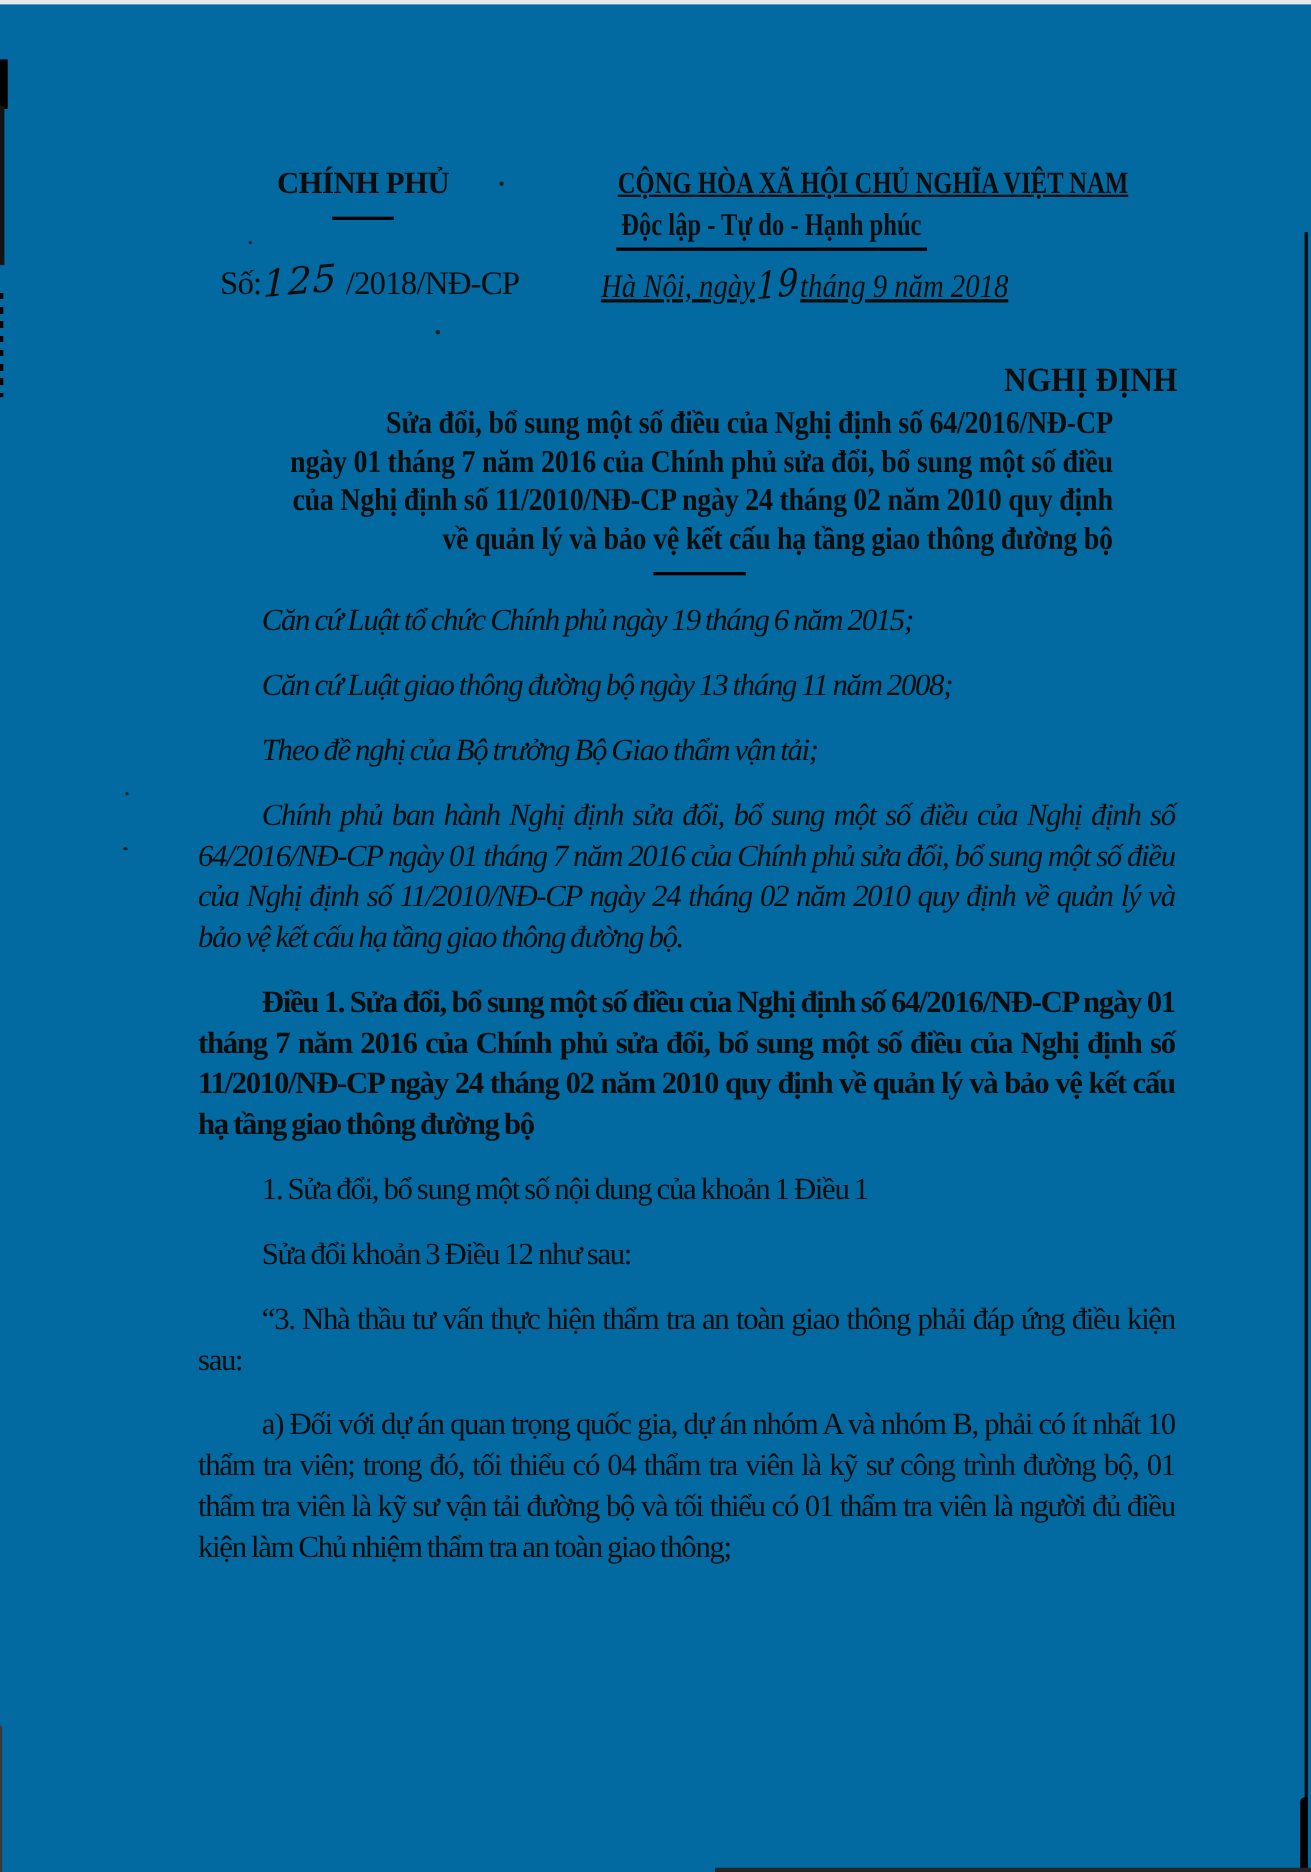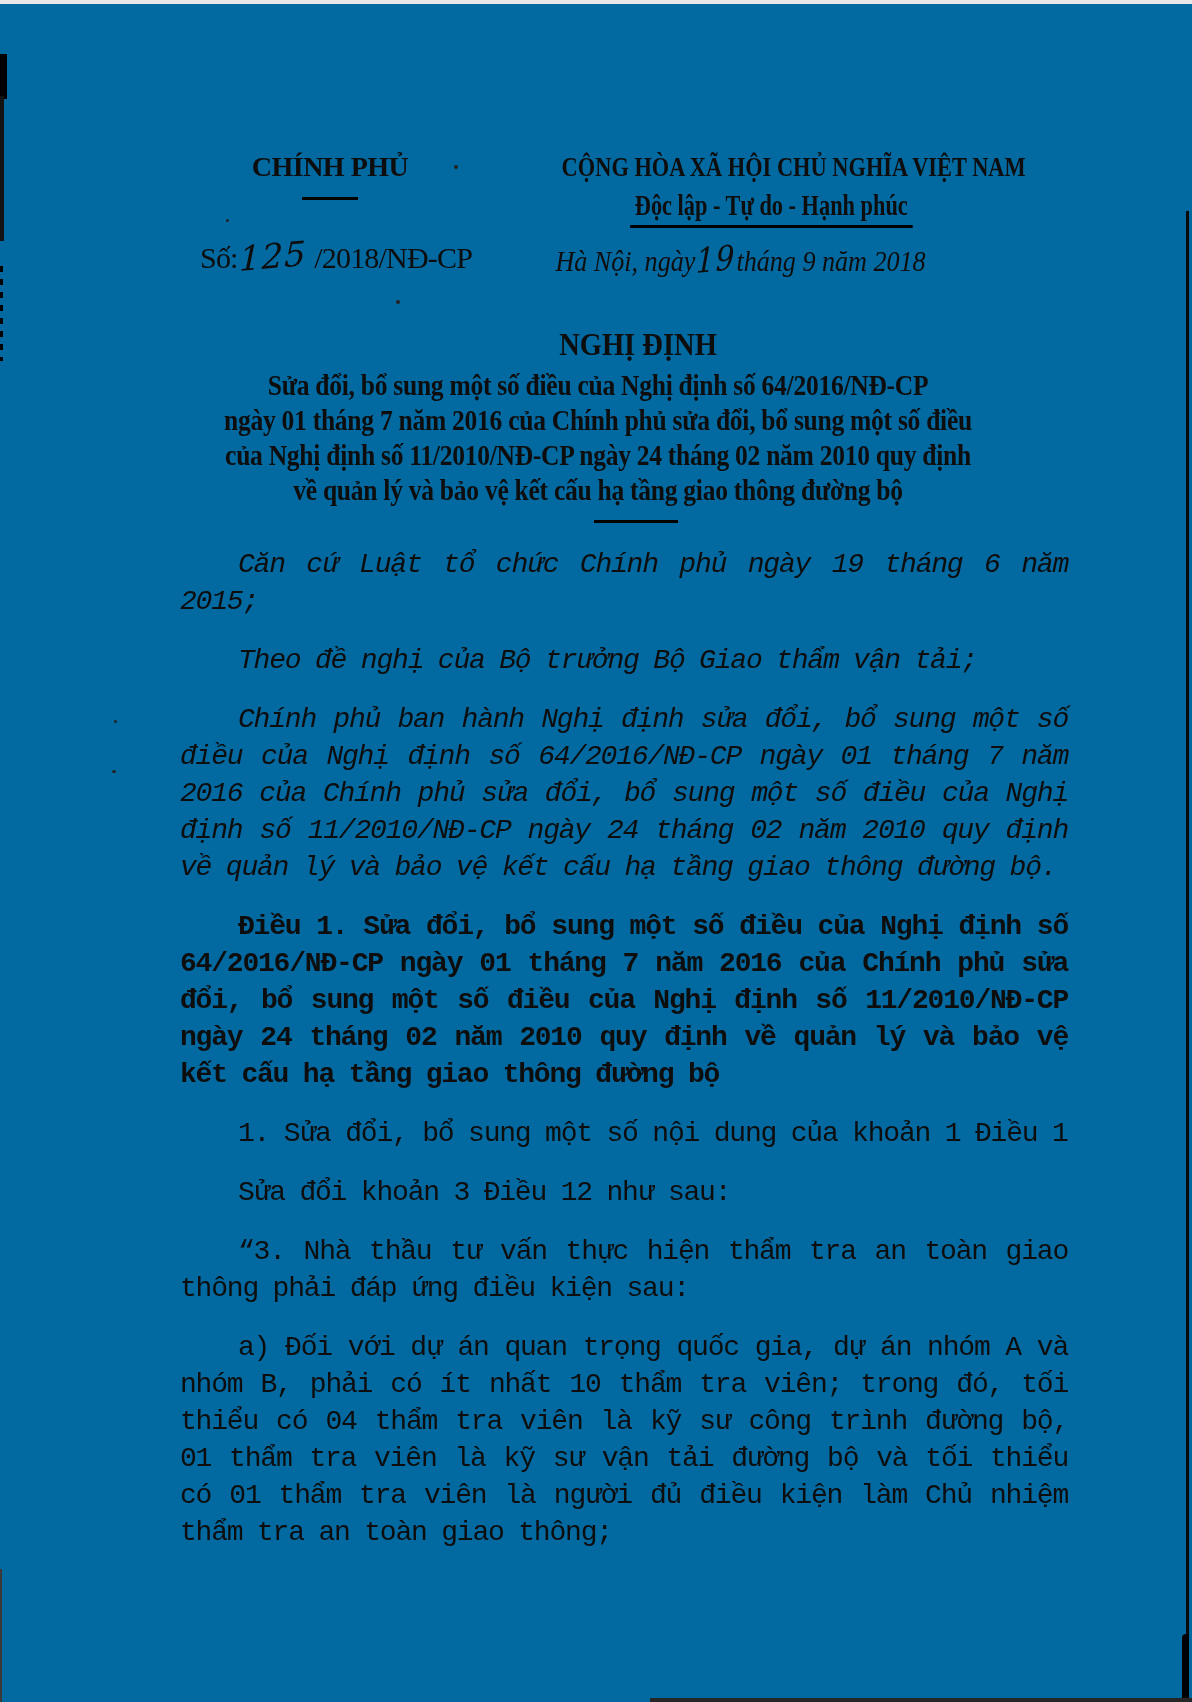--- a/index.html
+++ b/index.html
@@ -42,21 +42,22 @@
   }
   .org-rule { width: 56px; height: 3px; background: #000; margin: 13px auto 0; }
   .doc-number {
     margin-top: 38px; font-size: 30px; line-height: 40px;
     letter-spacing: -0.8px; white-space: nowrap;
   }
   .doc-number .label { text-underline-offset: 5px; }
 
   .hdr-right {
     position: absolute; left: 518px; top: 146px; width: 436px;
-    text-align: right;
+    text-align: left;
+    text-decoration: underline;
   }
   .national-title {
     font-weight: bold; font-size: 28px; line-height: 34px; white-space: nowrap;
     transform: scaleX(0.80); transform-origin: 50% 50%;
   }
   .motto {
     display: inline-block; margin-top: 5px;
     font-weight: bold; font-size: 29px; line-height: 32px; white-space: nowrap;
     padding: 0 6px 4px; border-bottom: 3px solid #000;
     transform: scaleX(0.77); transform-origin: 50% 50%;
@@ -68,39 +69,38 @@
 
   .hand {
     font-family: "DejaVu Serif", serif;
     font-style: italic; font-weight: normal;
     display: inline-block; transform: rotate(-5deg) skewX(-6deg);
     font-size: 34px; line-height: 1; letter-spacing: 1px;
     margin: 0 1px;
   }
 
   
-  .title-block { position: absolute; left: 128px; top: 322px; width: 940px; text-align: center; }
+  .title-block { position: absolute; left: 128px; top: 322px; width: 940px; text-align: right; }
   .doc-kind {
     font-weight: bold; font-size: 31px; line-height: 38px; white-space: nowrap;
     transform: translateX(40px) scaleX(0.92); transform-origin: 50% 50%;
   }
   .title-lines { margin-top: 4px; transform: scaleX(0.88); transform-origin: 50% 0; }
   .title-line {
     font-weight: bold; font-size: 29px; line-height: 35px; white-space: nowrap;
     letter-spacing: -0.3px;
   }
   .title-rule { width: 84px; height: 3px; background: #000; margin: 12px 0 0 466px; }
 
   
   .body-text {
     position: absolute; left: 180px; top: 542px; width: 888px;
     font-size: 28px; line-height: 37px;
     letter-spacing: -1.2px; word-spacing: -1px;
     text-align: justify;
-    font-family: Liberation Mono, monospace;
   }
   .body-text p { margin: 0 0 22px; text-indent: 58px; }
   .it { font-style: italic; }
   .bd { font-weight: bold; }
   .last-justify { text-align-last: justify; }
 </style>
 </head>
 <body>
 
 <div class="page">
@@ -136,20 +136,21 @@
       <div class="title-line">Sửa đổi, bổ sung một số điều của Nghị định số 64/2016/NĐ-CP</div>
       <div class="title-line">ngày 01 tháng 7 năm 2016 của Chính phủ sửa đổi, bổ sung một số điều</div>
       <div class="title-line">của Nghị định số 11/2010/NĐ-CP ngày 24 tháng 02 năm 2010 quy định</div>
       <div class="title-line">về quản lý và bảo vệ kết cấu hạ tầng giao thông đường bộ</div>
     </div>
     <div class="title-rule"></div>
   </div>
 
   <div class="body-text">
     <p class="it">Căn cứ Luật tổ chức Chính phủ ngày 19 tháng 6 năm 2015;</p>
+    <p class="it">Căn cứ Luật giao thông đường bộ ngày 13 tháng 11 năm 2008;</p>
     <p class="it">Theo đề nghị của Bộ trưởng Bộ Giao thẩm vận tải;</p>
     <p class="it">Chính phủ ban hành Nghị định sửa đổi, bổ sung một số điều của Nghị định số 64/2016/NĐ-CP ngày 01 tháng 7 năm 2016 của Chính phủ sửa đổi, bổ sung một số điều của Nghị định số 11/2010/NĐ-CP ngày 24 tháng 02 năm 2010 quy định về quản lý và bảo vệ kết cấu hạ tầng giao thông đường bộ.</p>
     <p class="bd">Điều 1. Sửa đổi, bổ sung một số điều của Nghị định số 64/2016/NĐ-CP ngày 01 tháng 7 năm 2016 của Chính phủ sửa đổi, bổ sung một số điều của Nghị định số 11/2010/NĐ-CP ngày 24 tháng 02 năm 2010 quy định về quản lý và bảo vệ kết cấu hạ tầng giao thông đường bộ</p>
     <p>1. Sửa đổi, bổ sung một số nội dung của khoản 1 Điều 1</p>
     <p>Sửa đổi khoản 3 Điều 12 như sau:</p>
     <p>“3. Nhà thầu tư vấn thực hiện thẩm tra an toàn giao thông phải đáp ứng điều kiện sau:</p>
     <p>a) Đối với dự án quan trọng quốc gia, dự án nhóm A và nhóm B, phải có ít nhất 10 thẩm tra viên; trong đó, tối thiểu có 04 thẩm tra viên là kỹ sư công trình đường bộ, 01 thẩm tra viên là kỹ sư vận tải đường bộ và tối thiểu có 01 thẩm tra viên là người đủ điều kiện làm Chủ nhiệm thẩm tra an toàn giao thông;</p>
   </div>
 
 </div>

